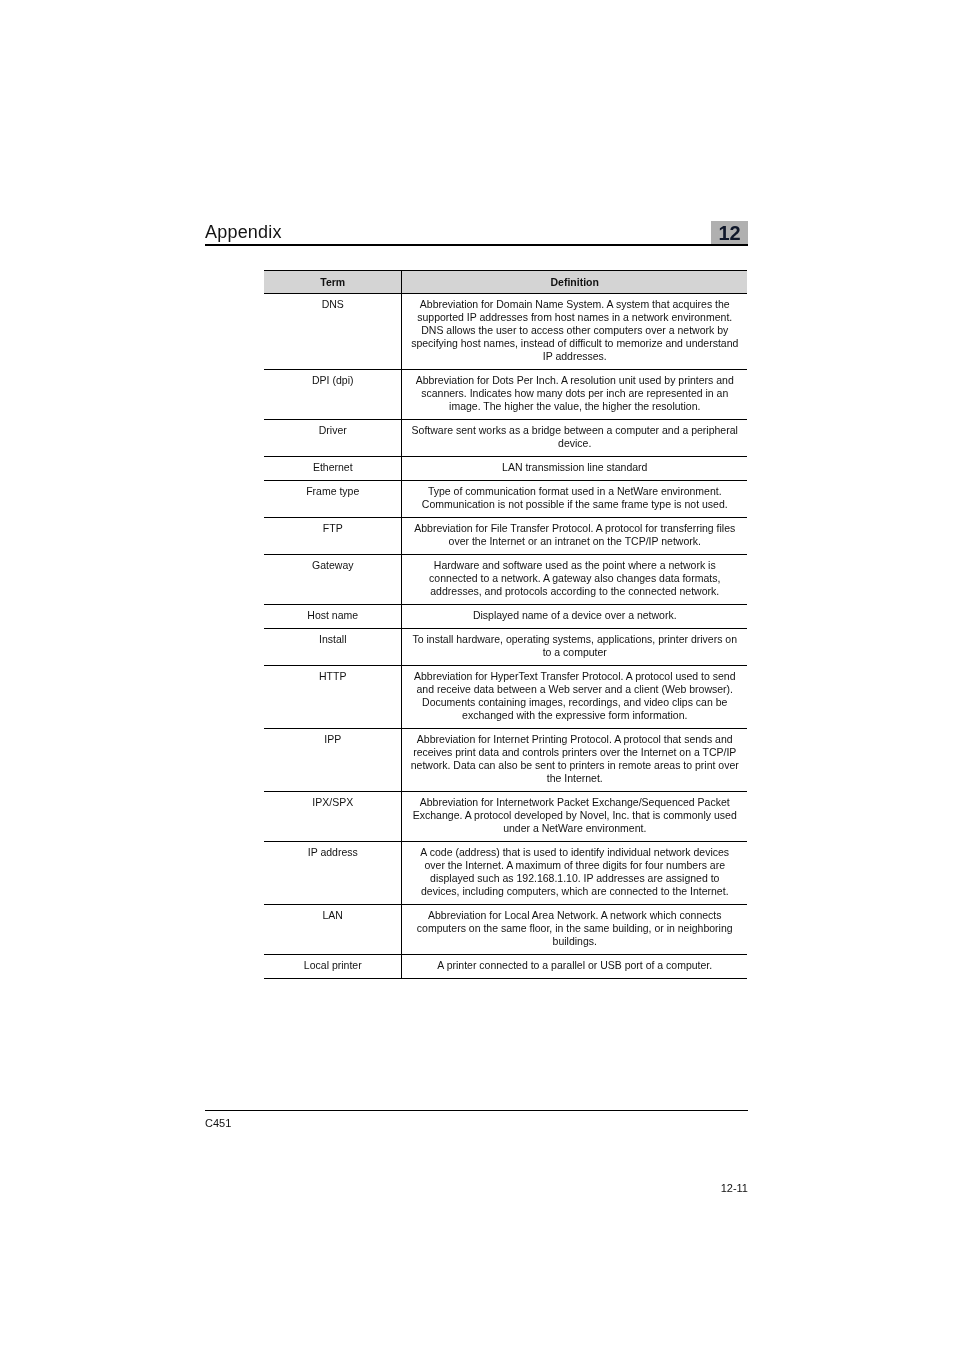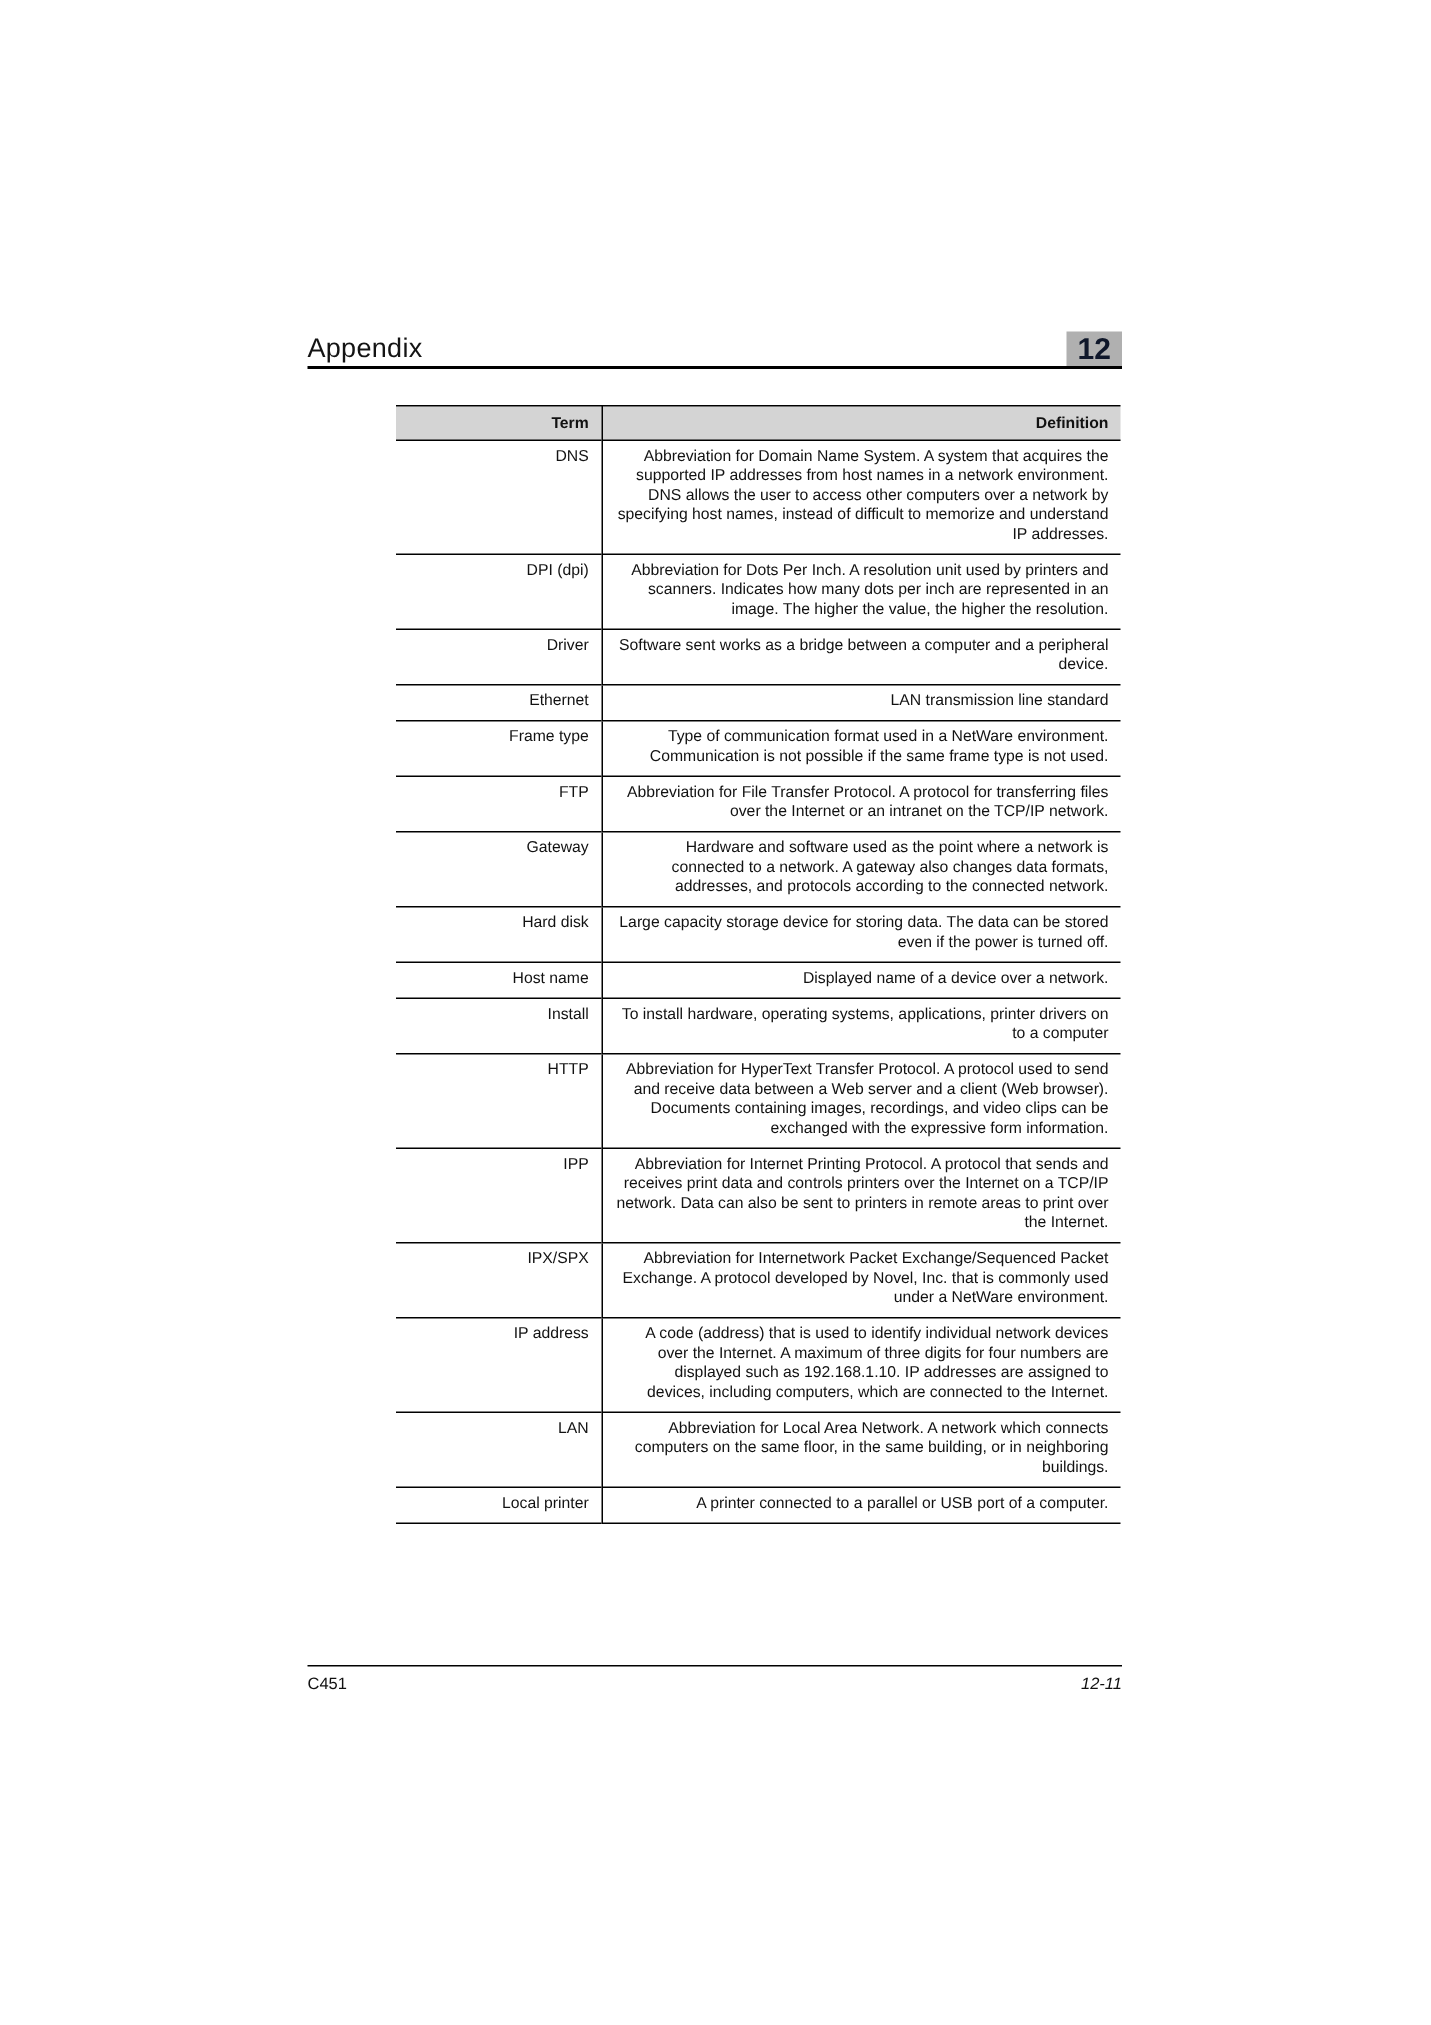--- a/index.html
+++ b/index.html
@@ -64,21 +64,21 @@
     left: 264px;
     top: 270px;
     width: 483px;
     border-collapse: collapse;
     table-layout: fixed;
     border-bottom: 1px solid var(--rule);
   }
   table.glossary th,
   table.glossary td {
     border-top: 1px solid var(--rule);
-    text-align: right;
+    text-align: center;
     vertical-align: top;
     font-size: 10.5px;
     line-height: 13px;
     padding: 4px 8px 6px 9px;
     color: #121212;
   }
   table.glossary th {
     background: var(--table-header-bg);
     font-weight: bold;
     font-size: 10.5px;
@@ -100,23 +100,22 @@
   }
   .footer-model {
     position: absolute;
     left: 205px;
     top: 1117px;
     font-size: 11px;
   }
   .footer-page {
     position: absolute;
     right: 206px;
-    top: 1117px;
+    top: 1182px;
     font-size: 11px;
-    font-style: italic;
   }
 </style>
 </head>
 <body>
 
 <div class="page">
 
   <span class="running-title">Appendix</span>
 
   <div class="chapter-box">
@@ -166,24 +165,20 @@
       <td>FTP</td>
       <td>Abbreviation for File Transfer Protocol. A protocol for transferring files over the Internet or an intranet on the TCP/IP network.</td>
     </tr>
 
     <tr>
       <td>Gateway</td>
       <td>Hardware and software used as the point where a network is connected to a network. A gateway also changes data formats, addresses, and protocols according to the connected network.</td>
     </tr>
 
 
-    <tr>
-      <td>Hard disk</td>
-      <td>Large capacity storage device for storing data. The data can be stored even if the power is turned off.</td>
-    </tr>
 
     <tr>
       <td>Host name</td>
       <td>Displayed name of a device over a network.</td>
     </tr>
 
     <tr>
       <td>Install</td>
       <td>To install hardware, operating systems, applications, printer drivers on to a computer</td>
     </tr>

